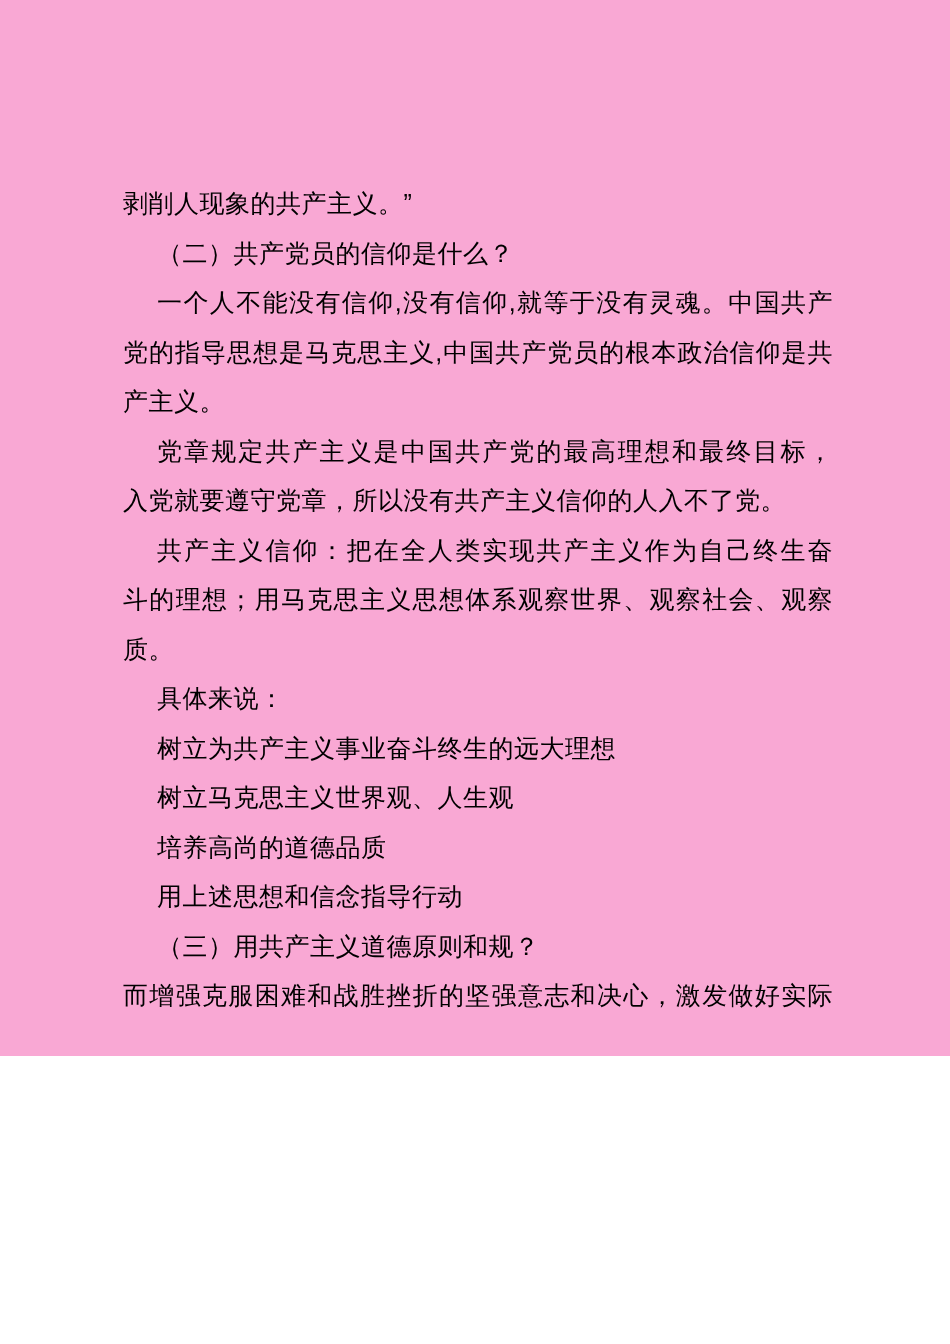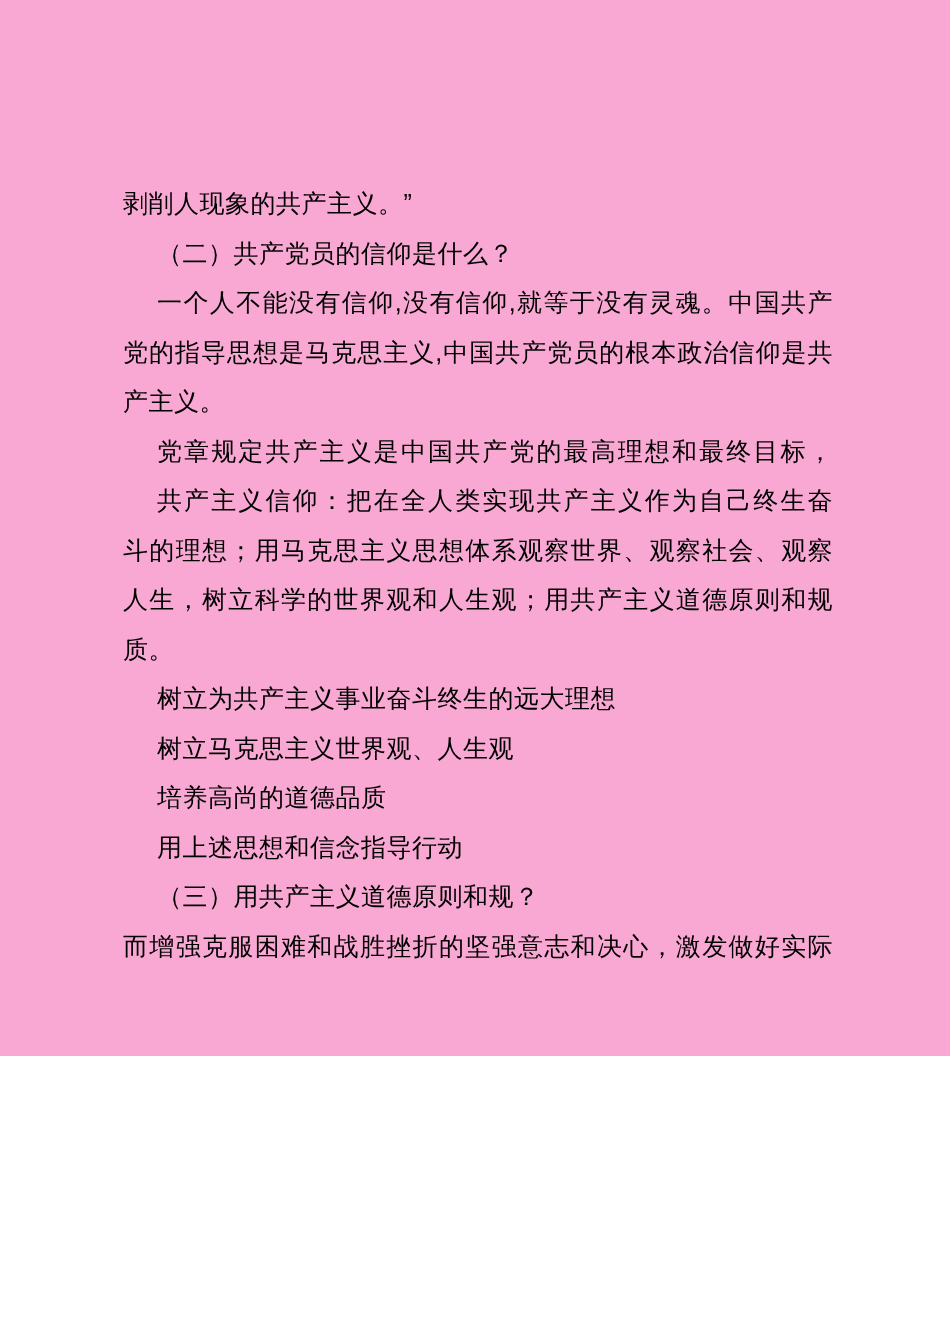--- a/index.html
+++ b/index.html
@@ -56,26 +56,29 @@
       <p class="para">
         <span class="line indent">（二）共产党员的信仰是什么？</span>
       </p>
       <p class="para">
         <span class="line indent justify">一个人不能没有信仰,没有信仰,就等于没有灵魂。中国共产</span>
         <span class="line justify">党的指导思想是马克思主义,中国共产党员的根本政治信仰是共</span>
         <span class="line">产主义。</span>
       </p>
       <p class="para">
         <span class="line indent justify">党章规定共产主义是中国共产党的最高理想和最终目标，</span>
+        <span class="line">入党就要遵守党章，所以没有共产主义信仰的人入不了党。</span>
       </p>
       <p class="para">
         <span class="line indent justify">共产主义信仰：把在全人类实现共产主义作为自己终生奋</span>
         <span class="line justify">斗的理想；用马克思主义思想体系观察世界、观察社会、观察</span>
-        <span class="line justify">人生，树立科学的世界观和人生观；用共产主义道德原则和规</span>
         <span class="line">质。</span>
+      </p>
+      <p class="para">
+        <span class="line indent">具体来说：</span>
       </p>
       <p class="para">
         <span class="line indent">树立为共产主义事业奋斗终生的远大理想</span>
       </p>
       <p class="para">
         <span class="line indent">树立马克思主义世界观、人生观</span>
       </p>
       <p class="para">
         <span class="line indent">培养高尚的道德品质</span>
       </p>

